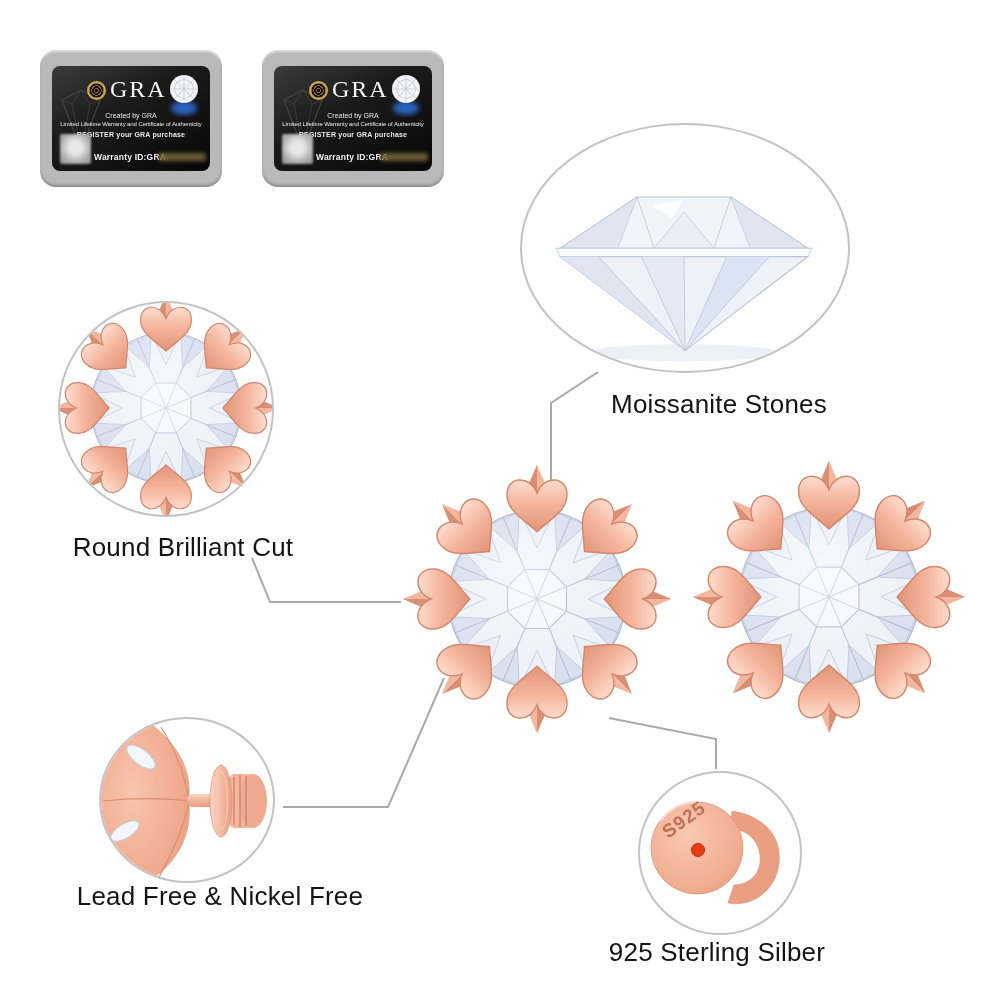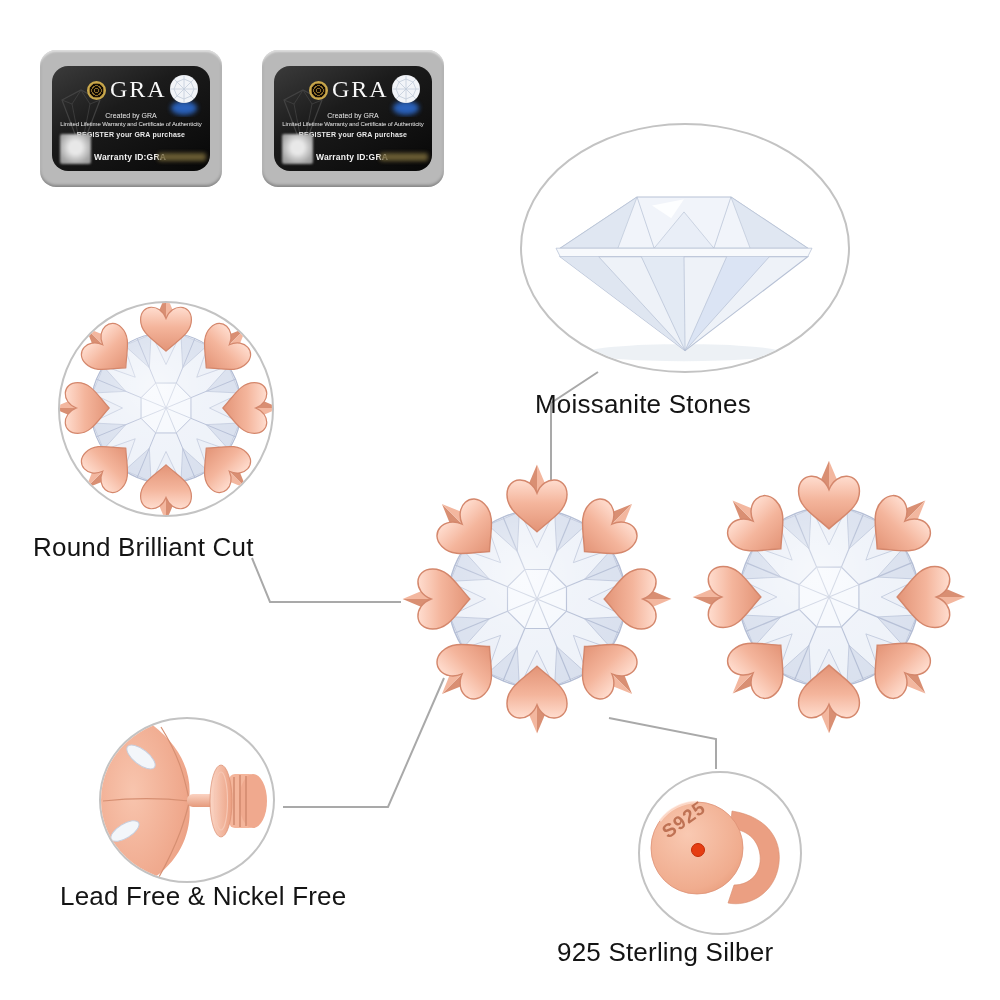--- a/index.html
+++ b/index.html
@@ -4,26 +4,26 @@
 <style>
   html,body{margin:0;padding:0;background:#fff;}
   .canvas{position:relative;width:1000px;height:1000px;background:#ffffff;overflow:hidden;
           font-family:"Liberation Sans",sans-serif;}
   .abs{position:absolute;}
 
   
   .callout-circle{position:absolute;border:2px solid #c3c3c3;border-radius:50%;overflow:hidden;background:#fff;}
 
   
-  .label{position:absolute;color:#141414;font-size:26px;letter-spacing:.2px;text-align:left;line-height:33px;}
+  .label{position:absolute;color:#141414;font-size:26px;letter-spacing:.2px;text-align:center;line-height:33px;}
 
   
   .gra-card{position:absolute;width:182px;height:137px;background:#b9b9b9;border-radius:16px;
             box-shadow:inset 0 2px 2px rgba(255,255,255,.55), inset 0 -2px 3px rgba(0,0,0,.28);}
-  .card-inner{position:absolute;left:12px;top:16px;width:158px;height:105px;border-radius:16px;overflow:hidden;
+  .card-inner{position:absolute;left:12px;top:16px;width:158px;height:105px;border-radius:8px;overflow:hidden;
               background:linear-gradient(150deg,#3b3b3b 0%,#1b1b1b 40%,#070707 100%);color:#efefef;}
   .card-lineart{position:absolute;left:2px;top:18px;opacity:.85;}
   .card-seal{position:absolute;left:35px;top:15px;width:19px;height:19px;border-radius:50%;
              border:2px solid #c9a84c;background:repeating-radial-gradient(circle at 50% 50%,#120c04 0 1.6px,#8a6b2a 1.6px 2.6px);box-sizing:border-box;}
   .card-brand{position:absolute;left:58px;top:10px;width:56px;text-align:center;
               font-family:"Liberation Serif",serif;font-size:24px;letter-spacing:2px;color:#f7f7f7;}
   .card-gem{position:absolute;left:112px;top:5px;width:40px;height:46px;}
   .card-line{position:absolute;left:0;width:100%;text-align:center;white-space:nowrap;color:#e9e9e9;}
   .card-l1{top:46px;font-size:7px;}
   .card-l2{top:55px;font-size:6px;letter-spacing:-.1px;}

